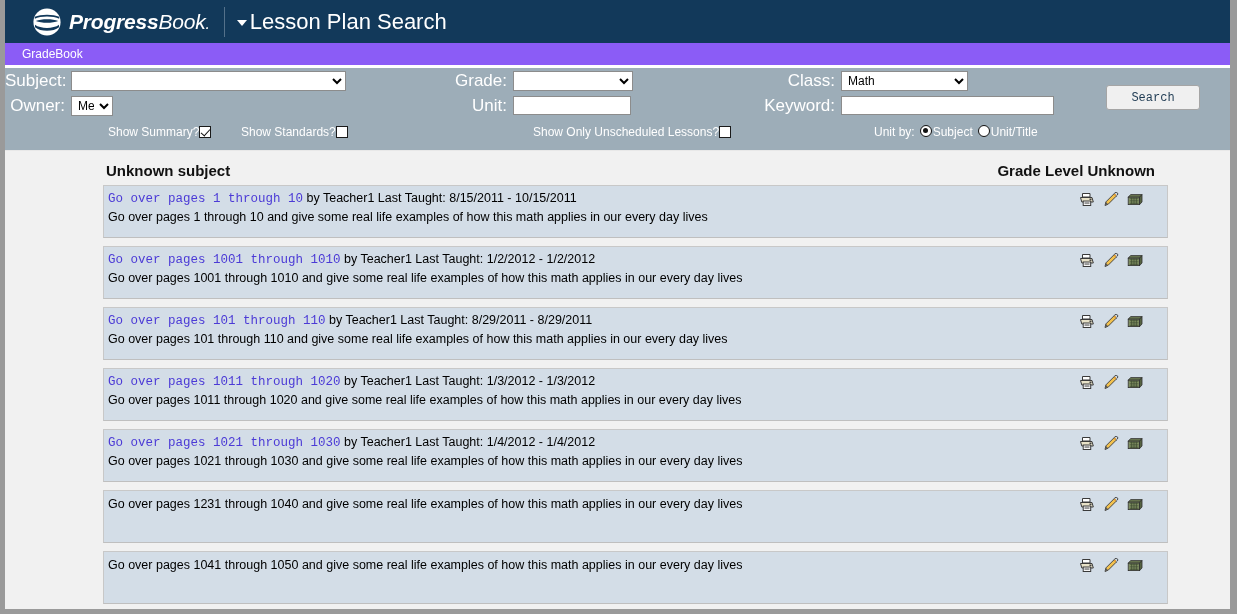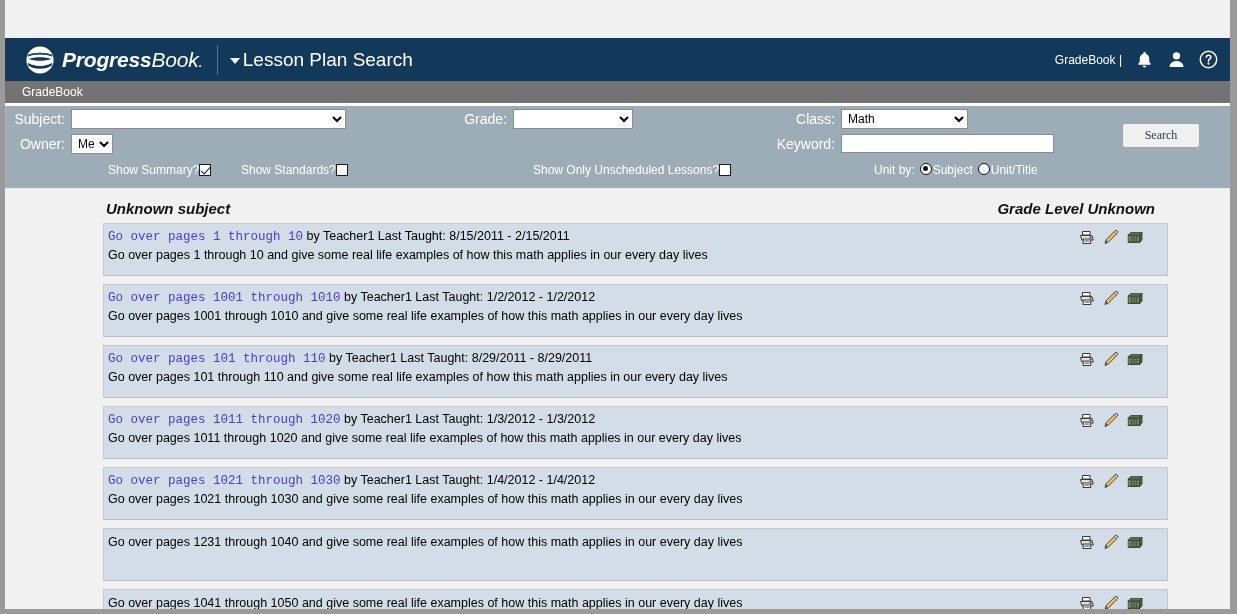--- a/index.html
+++ b/index.html
@@ -22,24 +22,23 @@
     border-bottom: 5px solid #9a9a9a;
     background: #f1f1f1;
   }
 
   
   .topbar {
     height: 43px;
     background: #12395a;
     display: flex;
     align-items: center;
-    padding: 0 0 0 20px;
-    box-sizing: border-box;
-    position: relative;
-    margin-top: 38px;
+    padding: 0 0 0 27px;
+    box-sizing: border-box;
+    position: relative;
   }
   .logo-wrap {
     display: flex;
     align-items: center;
     gap: 7px;
   }
   .logo-mark {
     width: 30px;
     height: 30px;
     flex: none;
@@ -67,21 +66,21 @@
     gap: 3px;
   }
   .caret-down {
     width: 0; height: 0;
     border-left: 5px solid transparent;
     border-right: 5px solid transparent;
     border-top: 6px solid #ffffff;
     margin-top: 3px;
   }
   .page-title {
-    font-size: 19px;
+    font-size: 22px;
     color: #ffffff;
     white-space: nowrap;
   }
   .topbar-right {
     position: absolute;
     right: 12px;
     top: 0;
     height: 43px;
     display: flex;
     align-items: center;
@@ -90,21 +89,21 @@
   .topbar-user {
     font-size: 12px;
     color: #ffffff;
     white-space: nowrap;
   }
   .tb-icon { width: 19px; height: 19px; display:block; }
 
   
   .tabbar {
     height: 22px;
-    background: #737373;
+    background: #8b5cf6;
     display: flex;
     align-items: center;
     border-bottom: 3px solid #ffffff;
   }
   .tab-item {
     font-size: 12px;
     color: #ffffff;
     padding-left: 17px;
     white-space: nowrap;
   }
@@ -118,21 +117,21 @@
     box-sizing: border-box;
     border-bottom: 1px solid #e8e8e8;
   }
   .frow {
     display: flex;
     align-items: center;
     height: 25px;
     position: relative;
   }
   .flabel {
-    font-size: 14px;
+    font-size: 17px;
     color: #ffffff;
     text-align: right;
     white-space: nowrap;
   }
   .fctl { margin-left: 6px; }
 
   select.inp, input.inp {
     font-family: "Liberation Sans", sans-serif;
     font-size: 12px;
     color: #000;
@@ -157,26 +156,26 @@
   .col-c { position:absolute; left: 718px; top: 0; }
 
   .lbl-w-a { width: 60px; }
   .lbl-w-b { width: 62px; }
   .lbl-w-c { width: 112px; }
 
   .searchbtn {
     position: absolute;
     right: 30px;
     top: 17px;
-    width: 78px;
+    width: 94px;
     height: 25px;
     background: #f0f0f0;
     border: 1px solid #a5a5a5;
     border-radius: 3px;
-    font-family: Liberation Serif, serif;
+    font-family: Liberation Mono, monospace;
     font-size: 12px;
     color: #1e3a52;
     cursor: pointer;
   }
 
   .optrow {
     position: absolute;
     top: 57px;
     left: 0;
     right: 0;
@@ -242,21 +241,20 @@
     position: relative;
     padding-left: 98px;
     padding-right: 62px;
     box-sizing: border-box;
   }
   .subject-head {
     display: flex;
     align-items: baseline;
     justify-content: space-between;
     padding: 11px 0 6px 3px;
-    font-style: italic;
   }
   .subject-name {
     font-size: 15px;
     font-weight: bold;
     color: #111;
   }
   .grade-level {
     font-size: 15px;
     font-weight: bold;
     color: #111;
@@ -314,36 +312,20 @@
         <path d="M3.2 19 C9 23.5, 23 23.5, 28.8 19 L28.8 21.5 C23 26.5, 9 26.5, 3.2 21.5 Z" fill="#12395a"></path>
       </svg>
       <div class="logo-text"><span class="b1">Progress</span><span class="b2">Book</span><span class="dot">.</span></div>
     </div>
     <div class="vdivider"></div>
     <div class="page-title-wrap">
       <span class="caret-down"></span>
       <span class="page-title">Lesson Plan Search</span>
     </div>
 
-    <div class="topbar-right">
-      <span class="topbar-user">GradeBook |</span>
-      <svg class="tb-icon" viewBox="0 0 24 24">
-        <path d="M12 2.6c-.9 0-1.6.7-1.6 1.6v.6C7.8 5.5 6 7.8 6 10.6v4.2l-1.8 2.6c-.3.5.05 1.1.65 1.1h14.3c.6 0 .95-.6.65-1.1L18 14.8v-4.2c0-2.8-1.8-5.1-4.4-5.8v-.6c0-.9-.7-1.6-1.6-1.6z" fill="#ffffff"></path>
-        <path d="M9.6 19.9c.25 1.2 1.25 2.1 2.4 2.1s2.15-.9 2.4-2.1z" fill="#ffffff"></path>
-      </svg>
-      <svg class="tb-icon" viewBox="0 0 24 24">
-        <circle cx="12" cy="7.4" r="4.6" fill="#ffffff"></circle>
-        <path d="M3.2 21.6c0-4.6 3.9-7.6 8.8-7.6s8.8 3 8.8 7.6z" fill="#ffffff"></path>
-      </svg>
-      <svg class="tb-icon" viewBox="0 0 24 24">
-        <circle cx="12" cy="12" r="10.4" fill="none" stroke="#ffffff" stroke-width="1.9"></circle>
-        <path d="M9.3 9.2c0-1.6 1.25-2.7 2.8-2.7 1.6 0 2.85 1.05 2.85 2.55 0 1.25-.7 1.9-1.75 2.6-.85.55-1.2 1.05-1.2 2.05v.5" fill="none" stroke="#ffffff" stroke-width="1.9" stroke-linecap="round"></path>
-        <circle cx="12" cy="17.2" r="1.35" fill="#ffffff"></circle>
-      </svg>
-    </div>
   </div>
 
   <div class="tabbar">
     <div class="tab-item">GradeBook</div>
   </div>
 
   <div class="filters">
 
     <div class="col-a">
       <div class="frow">
@@ -359,20 +341,24 @@
         </select>
       </div>
     </div>
 
     <div class="col-b">
       <div class="frow">
         <span class="flabel lbl-w-b">Grade:</span>
         <select class="inp sel-grade fctl">
           <option></option>
         </select>
+      </div>
+      <div class="frow">
+        <span class="flabel lbl-w-b">Unit:</span>
+        <input class="inp inp-unit fctl" type="text" value="" style="">
       </div>
     </div>
 
     <div class="col-c">
       <div class="frow">
         <span class="flabel lbl-w-c">Class:</span>
         <select class="inp sel-class fctl">
           <option>Math</option>
         </select>
       </div>
@@ -411,21 +397,21 @@
     </div>
   </div>
 
   <div class="results">
     <div class="subject-head">
       <span class="subject-name">Unknown subject</span>
       <span class="grade-level">Grade Level Unknown</span>
     </div>
     <div id="lesson-list">
         <div class="lesson-row">
-          <div class="lesson-title"><a>Go over pages 1 through 10</a><span> by Teacher1 Last Taught: 8/15/2011 - 2/15/2011</span></div>
+          <div class="lesson-title"><a>Go over pages 1 through 10</a><span> by Teacher1 Last Taught: 8/15/2011 - 10/15/2011</span></div>
           <div class="lesson-desc">Go over pages 1 through 10 and give some real life examples of how this math applies in our every day lives</div>
           <div class="row-icons">
             <svg class="ic" width="16" height="15" viewBox="0 0 16 15">
               <path d="M3.5 1.5 L11 1.5 L11 5 L3.5 5 Z" fill="#ffffff" stroke="#3a3a3a" stroke-width="1"></path>
               <path d="M1.5 5.5 L13 5.5 L14.3 10 L2.8 10 Z" fill="#e8e2c8" stroke="#3a3a3a" stroke-width="1"></path>
               <rect x="4.2" y="9" width="7.5" height="4.5" fill="#ffffff" stroke="#3a3a3a" stroke-width="1"></rect>
               <path d="M5.5 10.3 h5 M5.5 11.6 h5" stroke="#6b6b6b" stroke-width="0.8"></path>
               <rect x="10.5" y="6.6" width="2" height="1.3" fill="#2f2f2f"></rect>
             </svg>
             <svg class="ic" width="16" height="15" viewBox="0 0 16 15">

